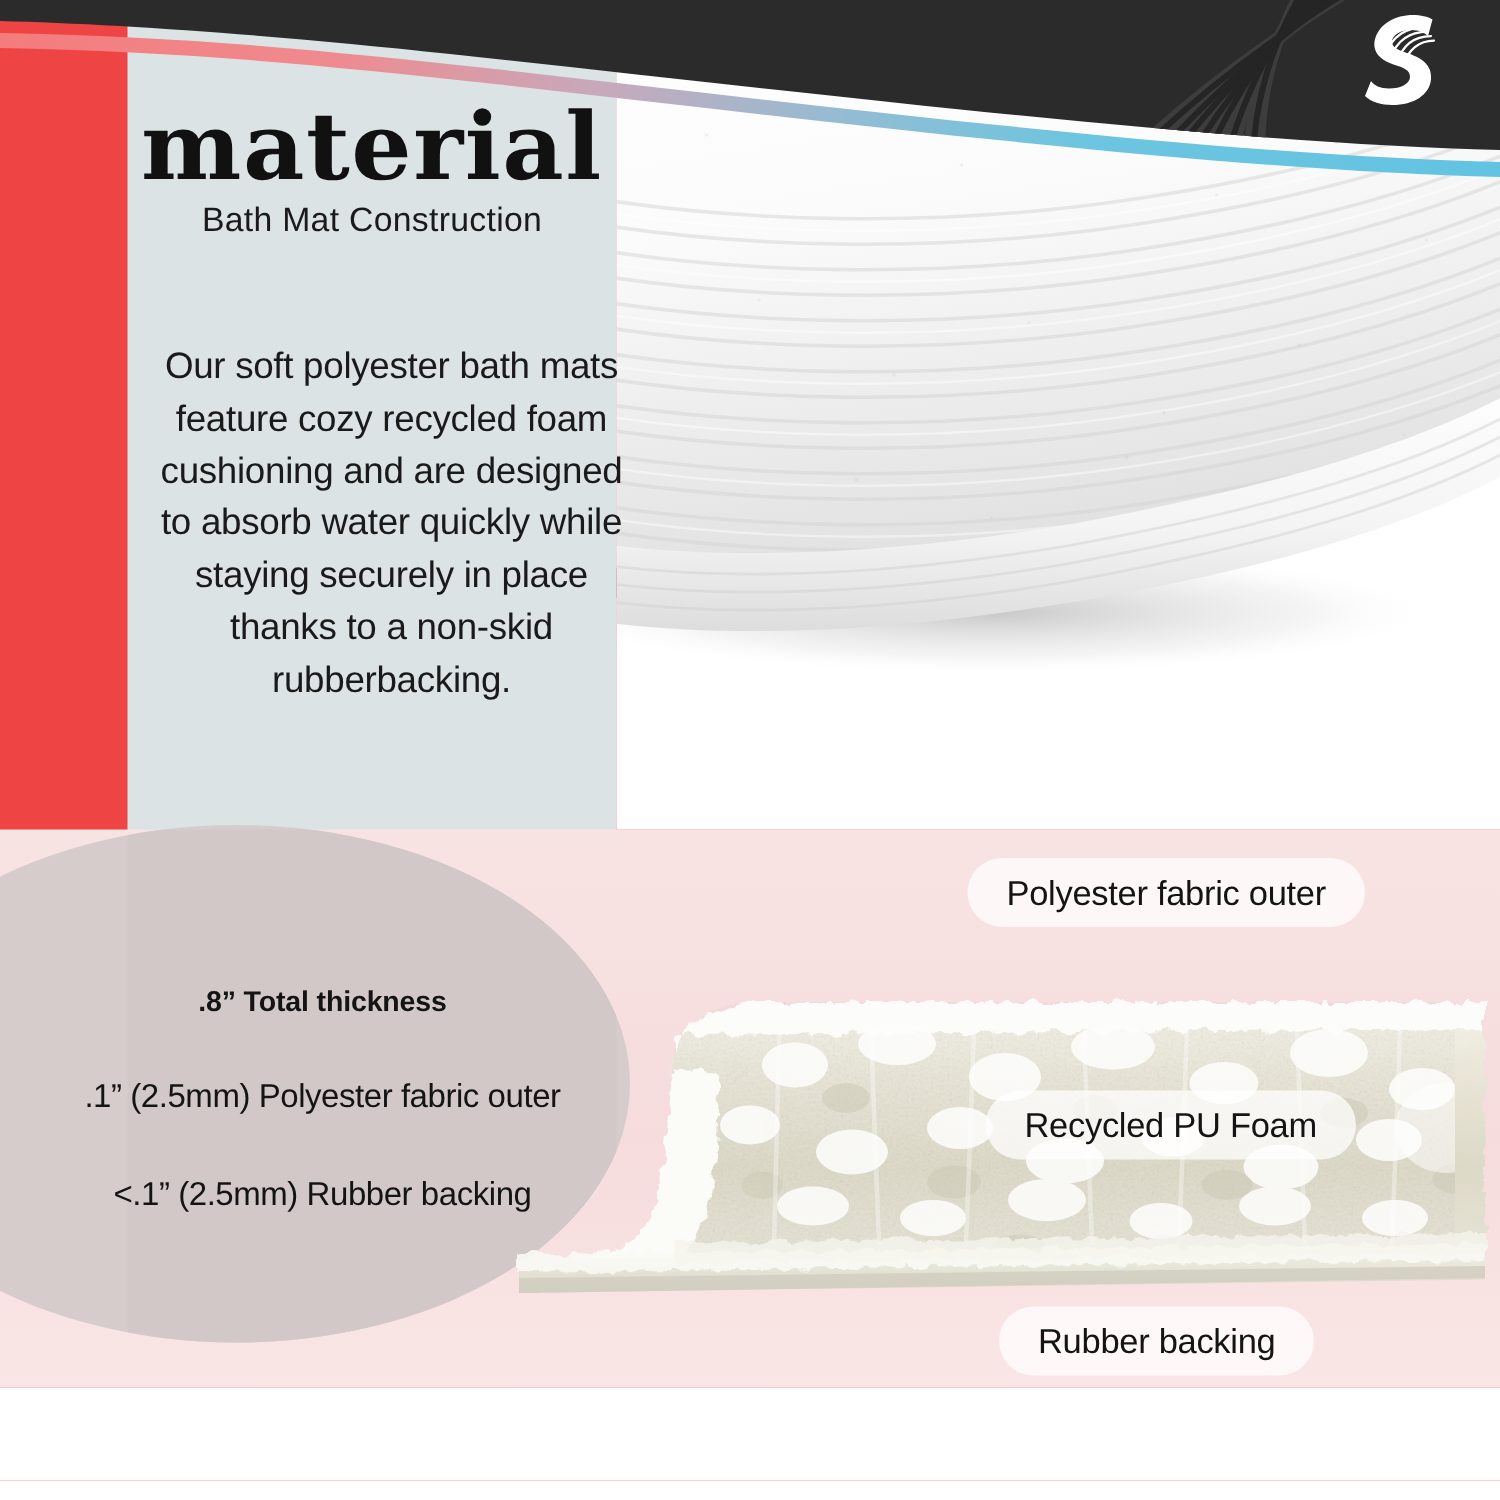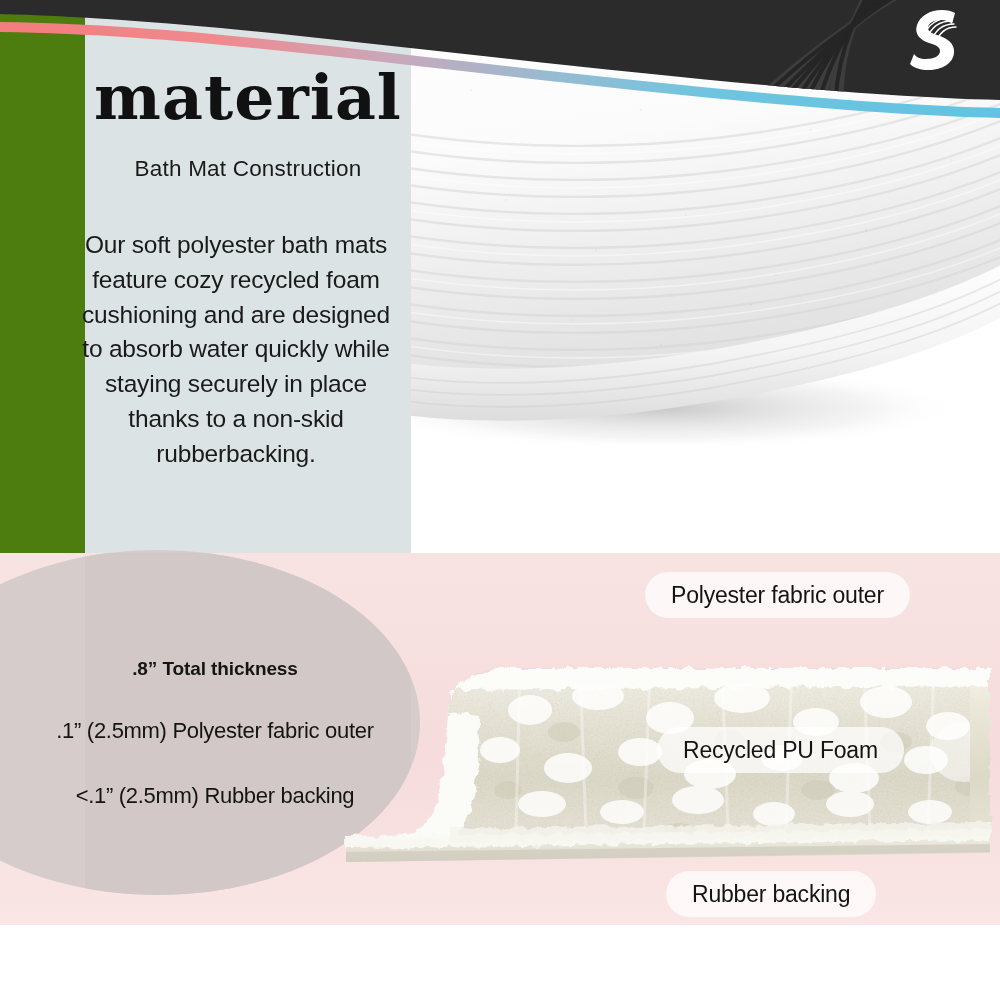--- a/index.html
+++ b/index.html
@@ -7,21 +7,21 @@
   body {
     background:#ffffff;
     font-family:"Liberation Sans", sans-serif;
     overflow:hidden;
   }
 
   #infographic {
     position:relative;
     width:1000px;
     height:987px;
-    background:#4d7c0f;
+    background:#ef4444;
     overflow:hidden;
   }
 
   
   .banner-wrap {
     position:absolute; top:0; left:0;
     width:1000px; height:120px;
     overflow:hidden;
     z-index:6;
   }
@@ -119,26 +119,26 @@
     letter-spacing:1px;
     color:#111111;
     transform:scaleX(1.02);
   }
   .title-sub {
     font-family:"Liberation Sans", sans-serif;
     font-size:22.5px;
     font-weight:400;
     color:#1a1a1a;
     letter-spacing:0.2px;
-    margin-top:27px;
+    margin-top:5px;
   }
 
   .body-copy {
     position:absolute;
-    left:73px; top:228px;
+    left:98px; top:228px;
     width:326px;
     text-align:center;
     z-index:8;
     font-family:"Liberation Sans", sans-serif;
     font-size:24.5px;
     line-height:1.42;
     color:#1a1a1a;
     letter-spacing:-0.2px;
   }
 

